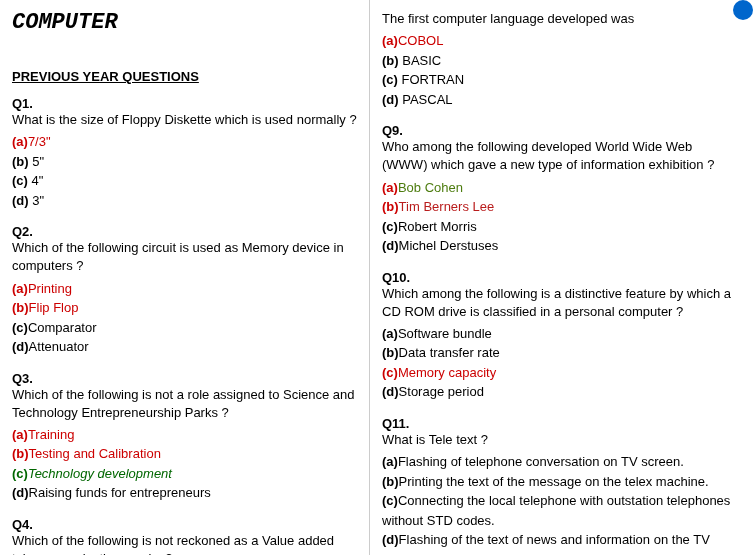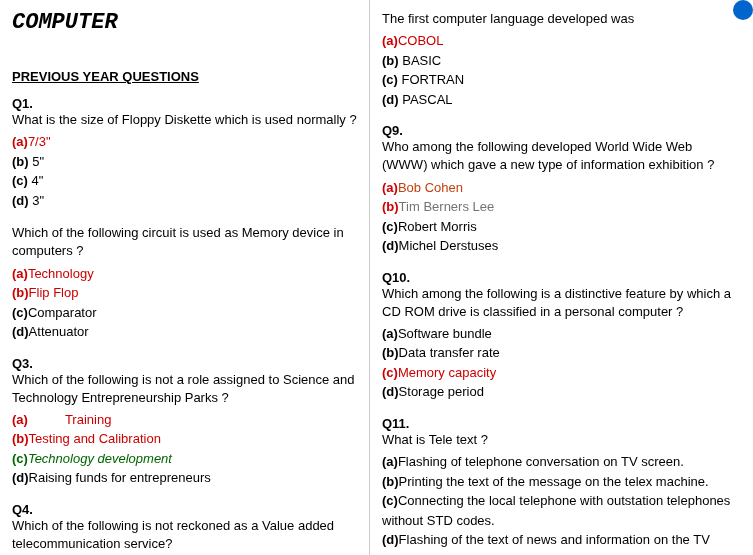--- a/index.html
+++ b/index.html
@@ -82,31 +82,32 @@
     <div class="question-block">
       <div class="question-number">Q1.</div>
       <div class="question-text">What is the size of Floppy Diskette which is used normally ?</div>
       <div class="option"><span class="letter" style="color:#cc0000;">(a)</span><span style="color:#cc0000;">7/3"</span></div>
       <div class="option"><span class="letter">(b)</span> 5"</div>
       <div class="option"><span class="letter">(c)</span> 4"</div>
       <div class="option"><span class="letter">(d)</span> 3"</div>
     </div>
 
     <div class="question-block">
+      <div class="question-number">Q2.</div>
       <div class="question-text">Which of the following circuit is used as Memory device in computers ?</div>
-      <div class="option"><span class="letter" style="color:#cc0000;">(a)</span><span style="color:#cc0000;">Technology</span></div>
+      <div class="option"><span class="letter" style="color:#cc0000;">(a)</span><span style="color:#cc0000;">Printing</span></div>
       <div class="option"><span class="letter" style="color:#cc0000;">(b)</span><span style="color:#cc0000;">Flip Flop</span></div>
       <div class="option"><span class="letter">(c)</span>Comparator</div>
       <div class="option"><span class="letter">(d)</span>Attenuator</div>
     </div>
 
     <div class="question-block">
       <div class="question-number">Q3.</div>
       <div class="question-text">Which of the following is not a role assigned to Science and Technology Entrepreneurship Parks ?</div>
-      <div class="option"><span class="letter" style="color:#cc0000;">(a)</span><span style="color:#cc0000;margin-left:37px;">Training</span></div>
+      <div class="option"><span class="letter" style="color:#cc0000;">(a)</span><span style="color:#cc0000;">Training</span></div>
       <div class="option"><span class="letter" style="color:#cc0000;">(b)</span><span style="color:#cc0000;">Testing and Calibration</span></div>
       <div class="option"><span class="letter" style="color:#006600;">(c)</span><span style="color:#006600;font-style:italic;">Technology development</span></div>
       <div class="option"><span class="letter">(d)</span>Raising funds for entrepreneurs</div>
     </div>
 
     <div class="question-block">
       <div class="question-number">Q4.</div>
       <div class="question-text">Which of the following is not reckoned as a Value added telecommunication service?</div>
       <div class="option">(c)Electonics in Maths...</div>
     </div>
@@ -119,22 +120,22 @@
       <div class="question-text">The first computer language developed was</div>
       <div class="option"><span class="letter" style="color:#cc0000;">(a)</span><span style="color:#cc0000;text-align:center;">COBOL</span></div>
       <div class="option"><span class="letter">(b)</span> BASIC</div>
       <div class="option"><span class="letter">(c)</span> FORTRAN</div>
       <div class="option"><span class="letter">(d)</span> PASCAL</div>
     </div>
 
     <div class="question-block">
       <div class="question-number">Q9.</div>
       <div class="question-text">Who among the following developed World Wide Web (WWW) which gave a new type of information exhibition ?</div>
-      <div class="option"><span class="letter" style="color:#cc0000;">(a)</span><span style="color:#c2410c;">Bob Cohen</span></div>
-      <div class="option"><span class="letter" style="color:#cc0000;">(b)</span><span style="color:#737373;">Tim Berners Lee</span></div>
+      <div class="option"><span class="letter" style="color:#cc0000;">(a)</span><span style="color:#4d7c0f;">Bob Cohen</span></div>
+      <div class="option"><span class="letter" style="color:#cc0000;">(b)</span><span style="color:#b91c1c;">Tim Berners Lee</span></div>
       <div class="option"><span class="letter">(c)</span>Robert Morris</div>
       <div class="option"><span class="letter">(d)</span>Michel Derstuses</div>
     </div>
 
     <div class="question-block">
       <div class="question-number">Q10.</div>
       <div class="question-text">Which among the following is a distinctive feature by which a CD ROM drive is classified in a personal computer ?</div>
       <div class="option"><span class="letter">(a)</span>Software bundle</div>
       <div class="option"><span class="letter">(b)</span>Data transfer rate</div>
       <div class="option"><span class="letter" style="color:#cc0000;">(c)</span><span style="color:#cc0000;">Memory capacity</span></div>

